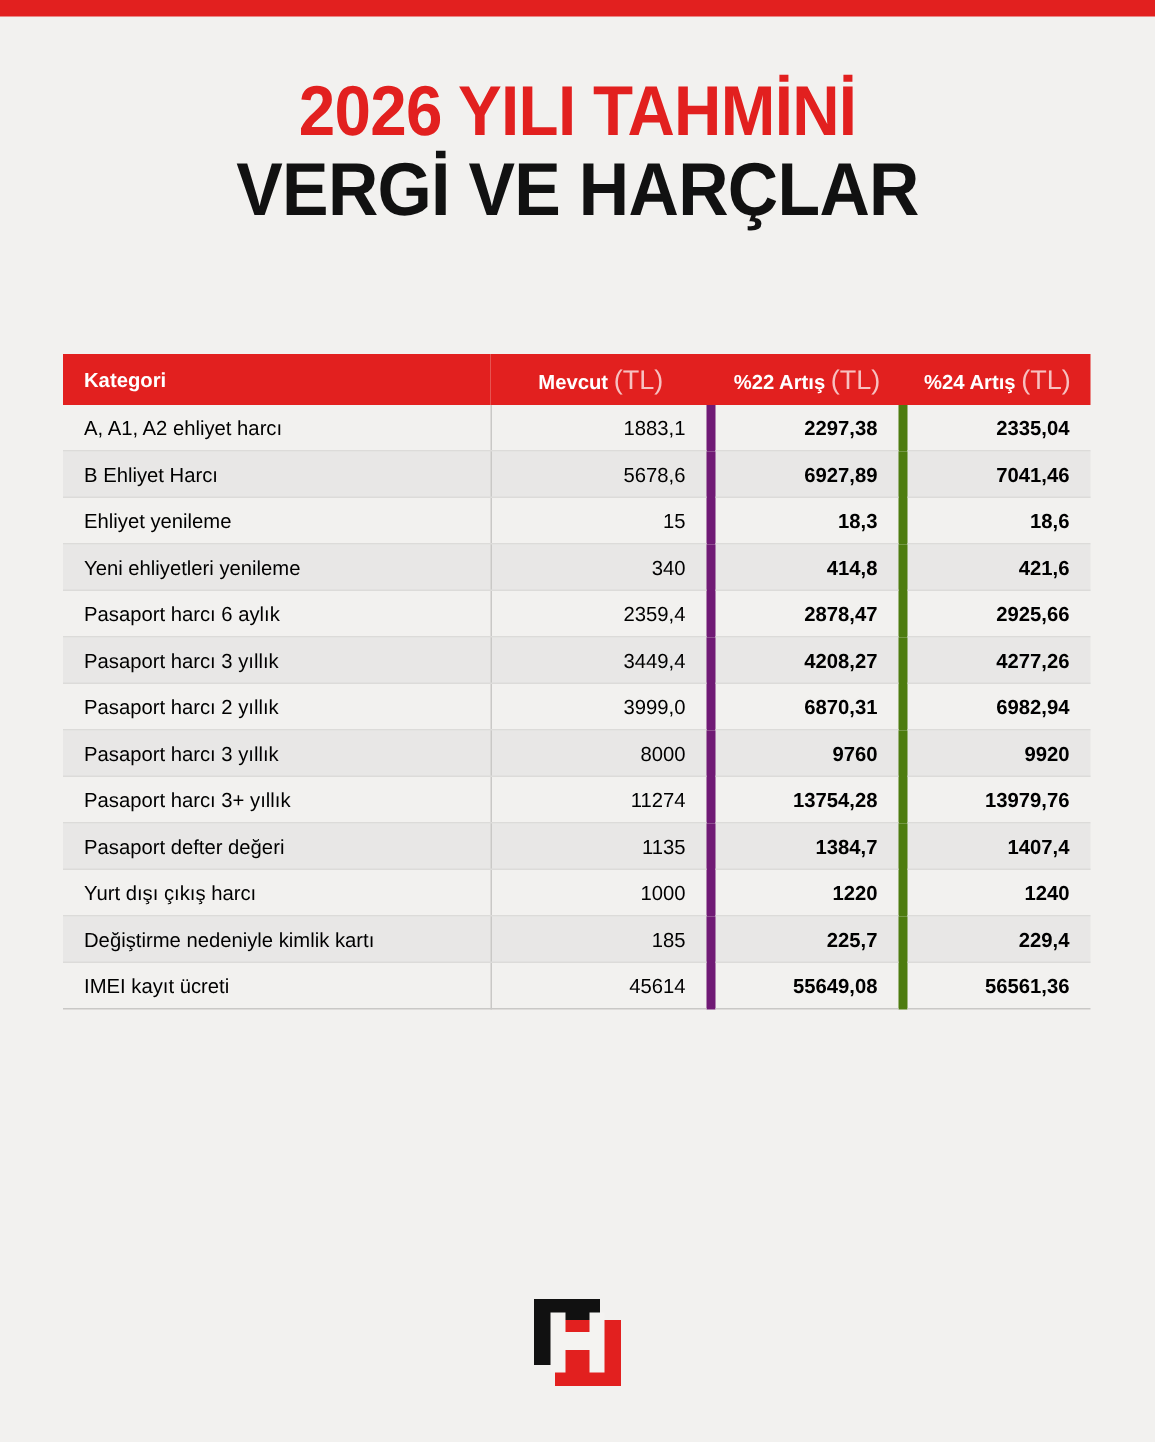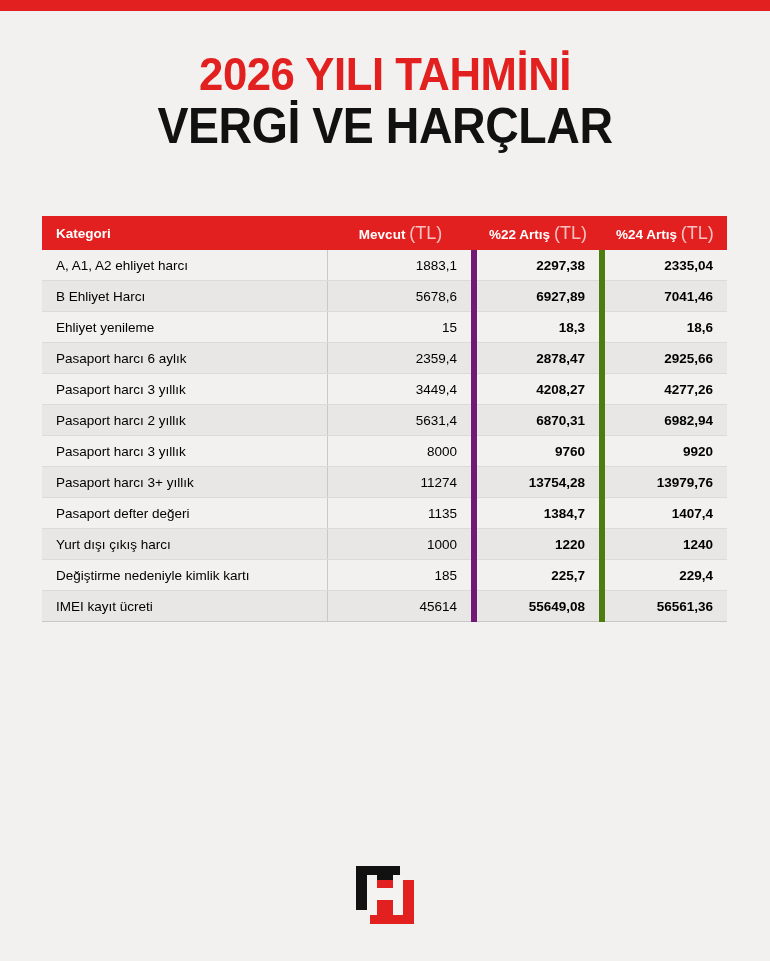--- a/index.html
+++ b/index.html
@@ -52,21 +52,21 @@
   .headline-line-2 {
     color: #111111;
     font-size: 50px;
     line-height: 56px;
     margin-top: -2px;
   }
 
   
   .table-wrap {
     position: absolute;
-    top: 216px;
+    top: 236px;
     left: 42px;
     width: 685px;
   }
   table.fee-table {
     border-collapse: collapse;
     width: 685px;
     table-layout: fixed;
   }
   table.fee-table col.c-cat   { width: 285px; }
   table.fee-table col.c-cur   { width: 147px; }
@@ -184,34 +184,40 @@
           <td class="cell-i22">6927,89</td>
           <td class="cell-i24">7041,46</td>
         </tr>
         <tr>
           <td class="cell-cat">Ehliyet yenileme</td>
           <td class="cell-cur">15</td>
           <td class="cell-i22">18,3</td>
           <td class="cell-i24">18,6</td>
         </tr>
         <tr>
+          <td class="cell-cat">Yeni ehliyetleri yenileme</td>
+          <td class="cell-cur">340</td>
+          <td class="cell-i22">414,8</td>
+          <td class="cell-i24">421,6</td>
+        </tr>
+        <tr>
           <td class="cell-cat">Pasaport harcı 6 aylık</td>
           <td class="cell-cur">2359,4</td>
           <td class="cell-i22">2878,47</td>
           <td class="cell-i24">2925,66</td>
         </tr>
         <tr>
           <td class="cell-cat">Pasaport harcı 3 yıllık</td>
           <td class="cell-cur">3449,4</td>
           <td class="cell-i22">4208,27</td>
           <td class="cell-i24">4277,26</td>
         </tr>
         <tr>
           <td class="cell-cat">Pasaport harcı 2 yıllık</td>
-          <td class="cell-cur">5631,4</td>
+          <td class="cell-cur">3999,0</td>
           <td class="cell-i22">6870,31</td>
           <td class="cell-i24">6982,94</td>
         </tr>
         <tr>
           <td class="cell-cat">Pasaport harcı 3 yıllık</td>
           <td class="cell-cur">8000</td>
           <td class="cell-i22">9760</td>
           <td class="cell-i24">9920</td>
         </tr>
         <tr>

